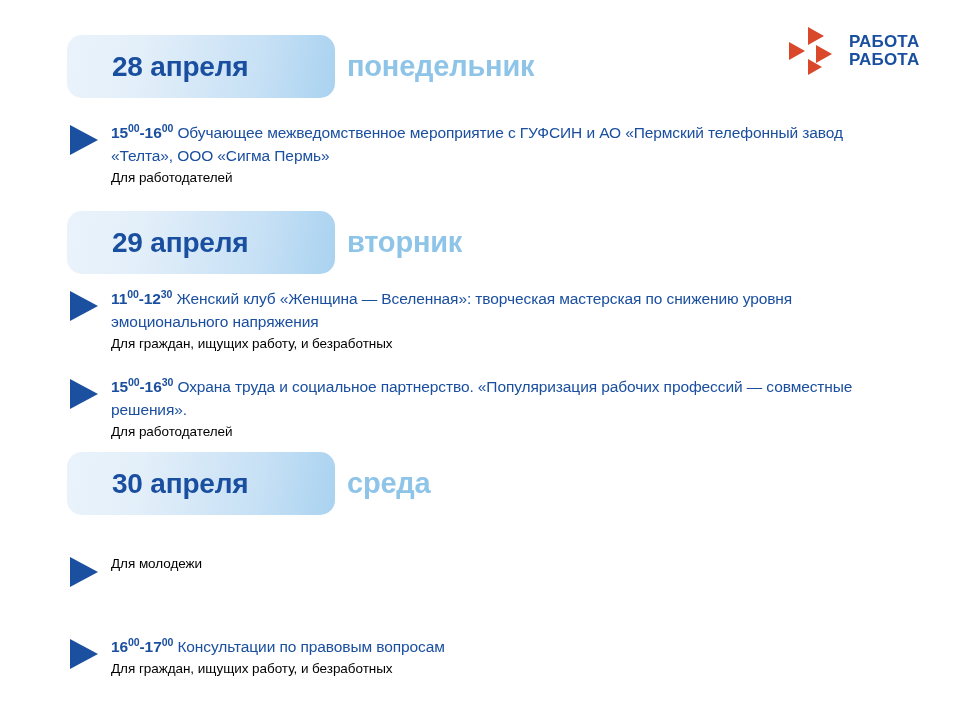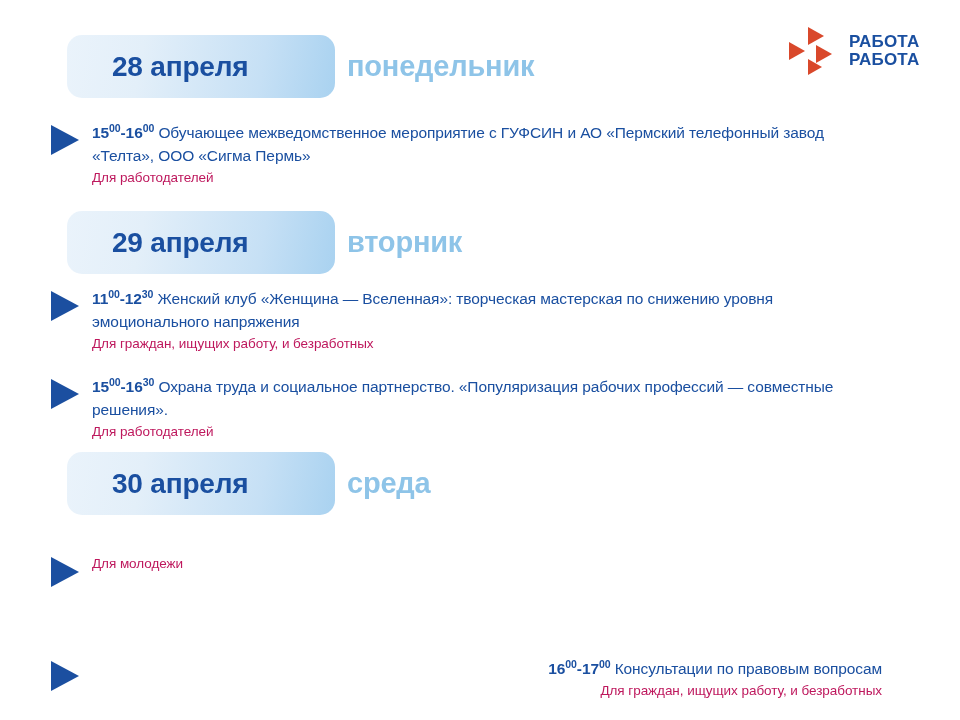--- a/index.html
+++ b/index.html
@@ -73,21 +73,22 @@
     font-weight: bold;
     color: #8ec4e8;
     letter-spacing: -0.2px;
     margin-left: 12px;
     white-space: nowrap;
   }
   .event {
     position: relative;
     display: flex;
     align-items: flex-start;
-    padding-left: 48px;
+    padding-left: 30px;
+    margin-left: 37px;
   }
   .event-marker {
     flex: none;
     width: 34px;
     height: 34px;
     margin-top: 3px;
     margin-right: 10px;
   }
   .event-marker svg { display: block; }
   .event-body {
@@ -107,21 +108,21 @@
     white-space: nowrap;
   }
   .event-time sup {
     font-size: 0.68em;
     vertical-align: super;
     line-height: 0;
   }
   .event-audience {
     font-size: 13.5px;
     line-height: 20px;
-    color: #be185d;
+    color: #000000;
     margin-top: 1px;
     font-family: "Liberation Sans Narrow", "Liberation Sans", sans-serif;
     letter-spacing: -0.05px;
   }
 </style>
 </head>
 <body>
 
 <div class="logo">
   <div class="logo-mark">
@@ -209,21 +210,21 @@
         <div class="event-marker">
           <svg viewBox="0 0 34 34" width="34" height="34" aria-hidden="true">
             <polygon points="3,2 3,32 31,17" fill="#1b4fa0"></polygon>
           </svg>
         </div>
         <div class="event-body">
           <div class="event-audience">Для молодежи</div>
         </div>
       </div>
     </div>
-    <div class="day-block" style="top: 656px; text-align: right;">
+    <div class="day-block" style="top: 634px;">
       <div class="event">
         <div class="event-marker">
           <svg viewBox="0 0 34 34" width="34" height="34" aria-hidden="true">
             <polygon points="3,2 3,32 31,17" fill="#1b4fa0"></polygon>
           </svg>
         </div>
         <div class="event-body">
           <div class="event-title"><span class="event-time">16<sup>00</sup>-17<sup>00</sup></span><span> Консультации по правовым вопросам</span></div>
           <div class="event-audience">Для граждан, ищущих работу, и безработных</div>
         </div>

